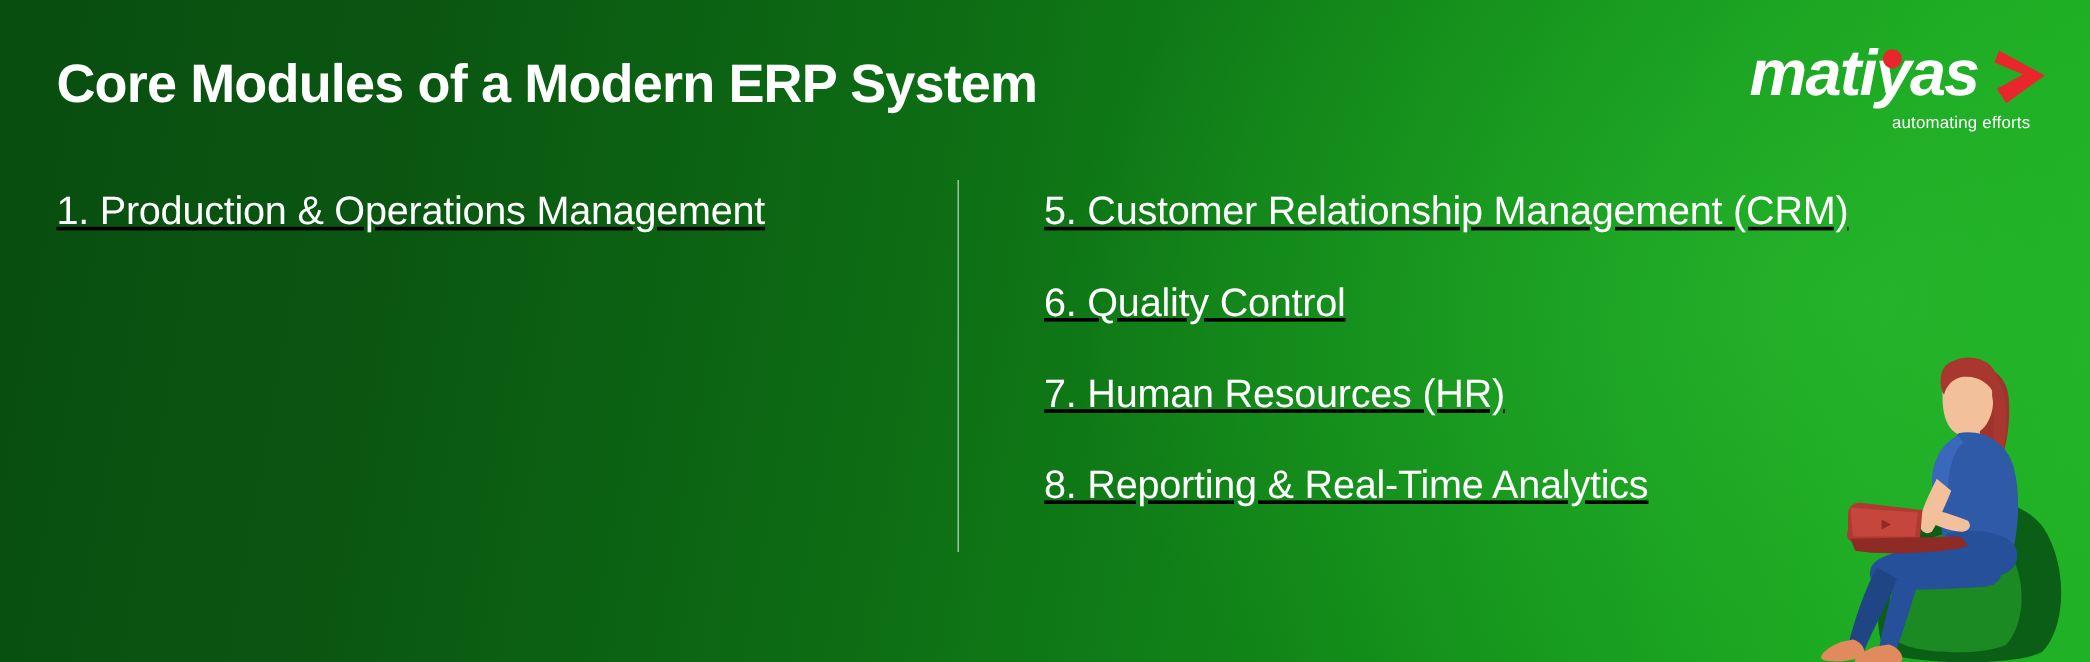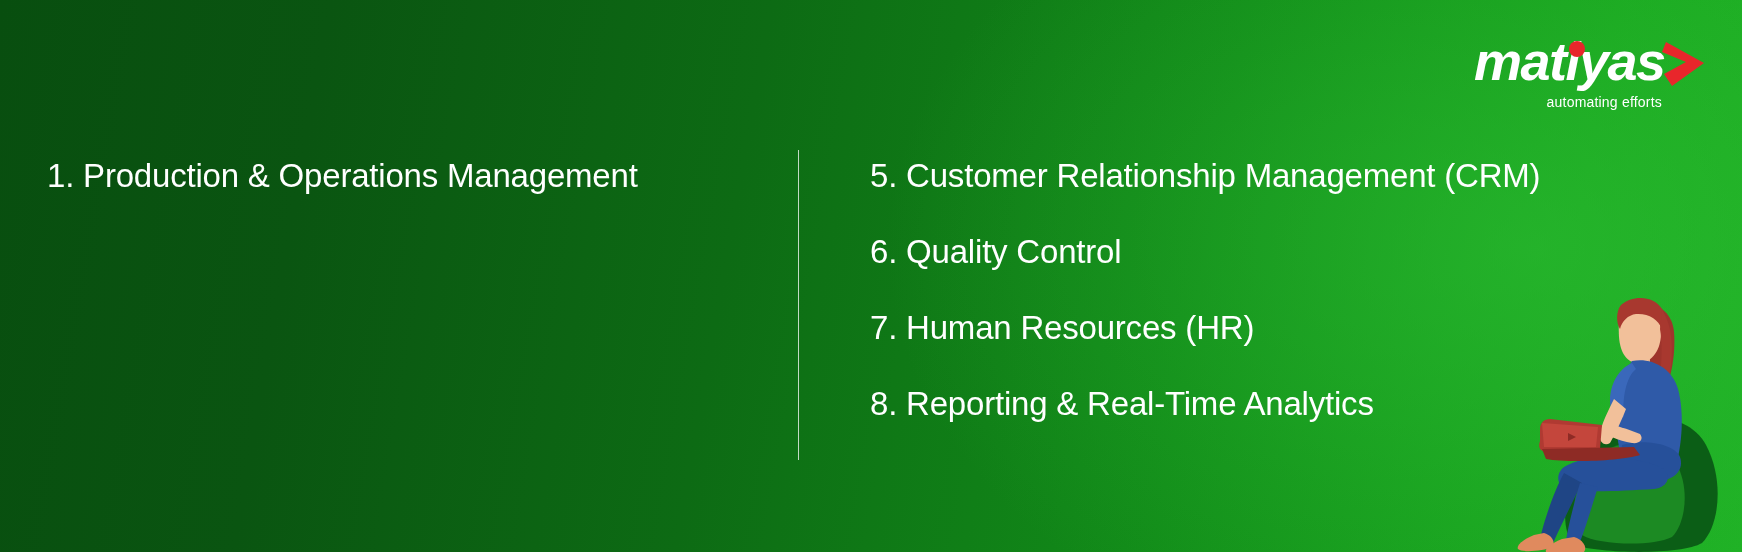--- a/index.html
+++ b/index.html
@@ -52,21 +52,21 @@
   
   .logo {
     position: absolute;
     right: 32px;
     top: 34px;
     width: 252px;
     height: 84px;
   }
   .logo-wordmark {
     position: absolute;
-    left: 16px;
+    left: 0;
     top: 0;
     color: #ffffff;
     font-size: 54px;
     font-weight: 700;
     font-style: italic;
     letter-spacing: -1.5px;
     line-height: 1;
     white-space: nowrap;
     text-align: right;
   }
@@ -81,21 +81,21 @@
   }
   .logo-chevron {
     position: absolute;
     right: 2px;
     top: 6px;
     width: 46px;
     height: 48px;
   }
   .logo-tagline {
     position: absolute;
-    right: 48px;
+    right: 18px;
     top: 60px;
     color: #ffffff;
     font-size: 14px;
     font-weight: 400;
     letter-spacing: 0.2px;
     white-space: nowrap;
   }
 
   
   .columns {
@@ -109,20 +109,21 @@
     position: absolute;
     left: 798px;
     top: 12px;
     width: 1px;
     height: 310px;
     background: rgba(255,255,255,0.75);
   }
   .col {
     position: absolute;
     top: 0;
+    text-decoration: underline;
   }
   .col-left  { left: 47px;  width: 720px; }
   .col-right { left: 870px; width: 800px; }
 
   .module-item {
     display: block;
     color: #ffffff;
     font-size: 33px;
     font-weight: 400;
     letter-spacing: -0.2px;
@@ -138,20 +139,21 @@
     bottom: 0;
     width: 250px;
     height: 275px;
   }
 </style>
 </head>
 <body>
 
 <div class="banner">
 
+  <h1 class="title">Core Modules of a Modern ERP System</h1>
 
   <div class="logo">
     <span class="logo-wordmark">matiyas</span>
     <span class="logo-dot"></span>
     <span class="logo-chevron">
       <svg width="46" height="48" viewBox="0 0 46 48" xmlns="http://www.w3.org/2000/svg">
         <path d="M4 2 L42 23 L10 46 L2 34 L24 22 L0 12 Z" fill="#e8262b"></path>
       </svg>
     </span>
     <span class="logo-tagline">automating efforts</span>

